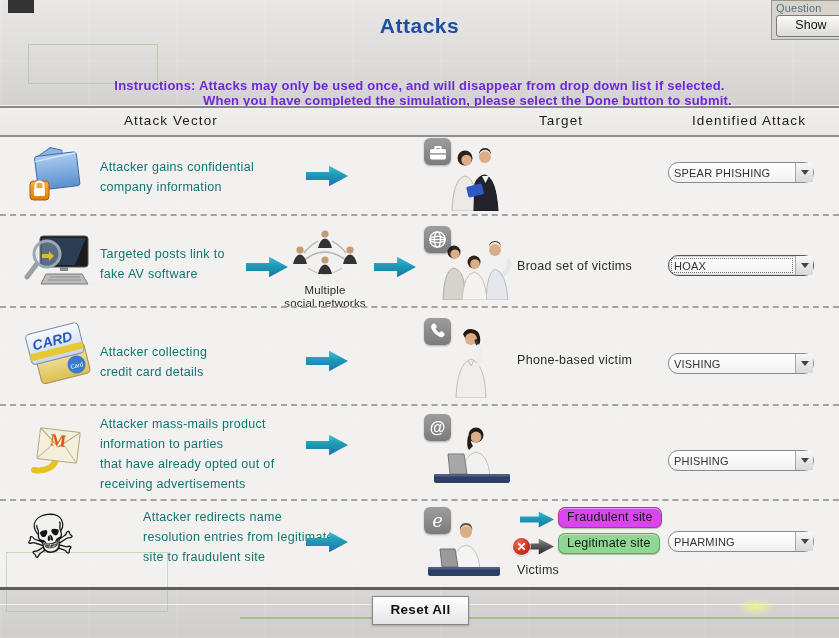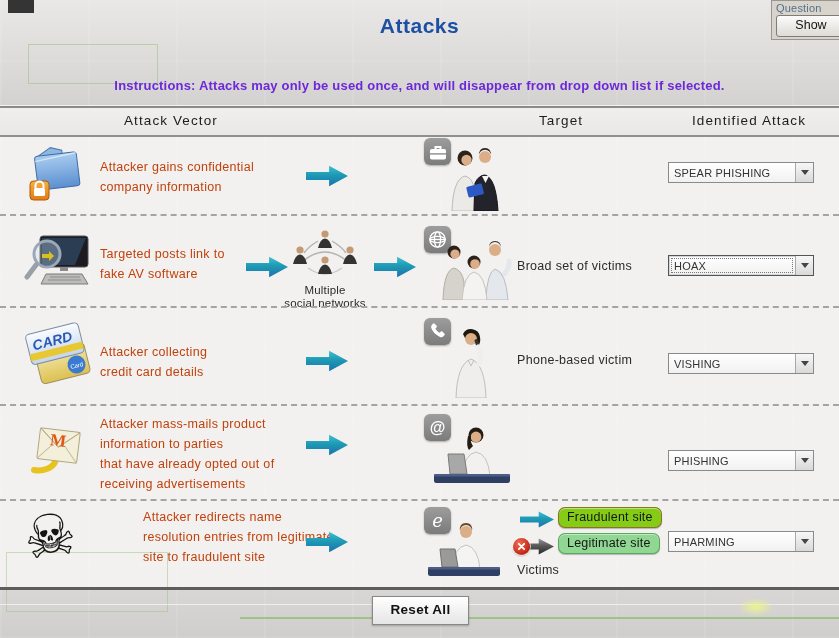--- a/index.html
+++ b/index.html
@@ -38,50 +38,50 @@
     border-bottom:2px solid #8f8f8f;background:linear-gradient(180deg,#f0efed,#e9e8e6);}
   .th{position:absolute;top:5px;font-size:13.5px;color:#1c1c1c;letter-spacing:1.1px;margin-left:24px;}
   .th-vector{left:100px;} .th-target{left:515px;} .th-attack{left:668px;}
 
   
   .dash{position:absolute;left:0;right:0;border-top:2px dashed #a4a4a4;}
   .solid-sep{position:absolute;left:0;right:0;top:587px;border-top:3px solid #5d5d5d;}
 
   
   .row{position:absolute;left:0;right:0;}
-  .desc{position:absolute;font-size:12.5px;color:#c2410c;line-height:20px;letter-spacing:.3px;white-space:pre-line;}
+  .desc{position:absolute;font-size:12.5px;color:#0f766e;line-height:20px;letter-spacing:.3px;white-space:pre-line;}
   .target-label{position:absolute;left:517px;font-size:12.5px;color:#2b2b2b;line-height:20px;letter-spacing:.3px;white-space:pre-line;}
   .arrow{position:absolute;width:42px;height:22px;
     background:linear-gradient(180deg,#3fc2d6 0%,#1e9ab4 45%,#1a6fae 100%);
     -webkit-clip-path:polygon(0 32%,55% 32%,55% 3%,100% 50%,55% 97%,55% 68%,0 68%);
     clip-path:polygon(0 32%,55% 32%,55% 3%,100% 50%,55% 97%,55% 68%,0 68%);}
   .arrow.small{width:34px;height:17px;}
   .arrow.dark{background:linear-gradient(180deg,#9a9a9a 0%,#5a5a5a 45%,#262626 100%);}
   .badge{position:absolute;width:27px;height:27px;border-radius:6px;display:flex;align-items:center;justify-content:center;
     background:linear-gradient(180deg,#9d9d9d,#7b7b7b);box-shadow:0 1px 2px rgba(0,0,0,.3);color:#fff;}
   .badge .at{font-size:16px;font-weight:bold;}
   .badge .eletter{font-family:"DejaVu Serif",serif;font-style:italic;font-size:18px;line-height:1;}
   .vec-icon{position:absolute;}
   .net-label{position:absolute;text-align:center;font-size:11.5px;color:#2b2b2b;line-height:13px;letter-spacing:.2px;white-space:pre-line;}
   .skull{font-size:58px;color:#141414;line-height:1;transform:rotate(-8deg);font-family:"DejaVu Sans",sans-serif;}
 
   
   .combo{position:absolute;left:668px;width:146px;height:21px;box-sizing:border-box;border:1px solid #8a8a8a;
-    border-radius:0;background:linear-gradient(180deg,#ffffff,#f1f1f1);display:flex;align-items:stretch;}
+    border-radius:10px;background:linear-gradient(180deg,#ffffff,#f1f1f1);display:flex;align-items:stretch;}
   .combo-txt{flex:1;font-size:11px;color:#333;padding:4px 0 0 5px;letter-spacing:.2px;overflow:hidden;white-space:nowrap;}
   .combo-btn{width:17px;border-left:1px solid #a8a8a8;background:linear-gradient(180deg,#f7f7f7,#d9d9d9);
     display:flex;align-items:center;justify-content:center;}
   .tri{width:0;height:0;border:4px solid transparent;border-top:5px solid #444;margin-top:4px;}
   .combo.focused{border:1px solid #555;box-shadow:inset 0 0 0 1px #cfd6dd;}
   .combo.focused .combo-txt{outline:1px dotted #777;outline-offset:-3px;}
 
   
   .site-badge{position:absolute;padding:2px 8px 3px;border-radius:7px;font-size:12.5px;color:#161616;letter-spacing:.2px;
     box-shadow:inset 0 1px 0 rgba(255,255,255,.45),0 1px 1px rgba(0,0,0,.25);}
-  .site-fraud{background:#84cc16;border:1px solid rgba(150,40,40,.55);}
+  .site-fraud{background:#d946ef;border:1px solid rgba(150,40,40,.55);}
   .site-legit{background:#90d793;border:1px solid rgba(40,120,40,.5);}
   .xcircle{position:absolute;width:17px;height:17px;border-radius:50%;
     background:radial-gradient(circle at 35% 30%,#f06a50,#c22817 70%);
     box-shadow:0 0 0 1px rgba(255,255,255,.7),0 1px 2px rgba(0,0,0,.4);
     display:flex;align-items:center;justify-content:center;}
   .victims{position:absolute;font-size:12.5px;color:#2b2b2b;letter-spacing:.3px;}
 
   
   .reset-btn{position:absolute;left:372px;top:596px;width:95px;height:27px;border:1px solid #888;border-radius:0;
     background:linear-gradient(180deg,#ffffff,#e5e5e5);font-size:13.5px;font-weight:bold;color:#111;
@@ -103,20 +103,21 @@
   <div class="green-line"></div>
   <div class="glow"></div>
 
   <div class="page-title">Attacks</div>
   <div class="question-panel">
     <div class="question-label">Question</div>
     <div class="show-btn">Show</div>
   </div>
   <div class="instructions">
     <div>Instructions: Attacks may only be used once, and will disappear from drop down list if selected.</div>
+    <div class="ins2">When you have completed the simulation, please select the Done button to submit.</div>
   </div>
 
   <div class="table-header">
     <div class="th th-vector">Attack Vector</div>
     <div class="th th-target">Target</div>
     <div class="th th-attack">Identified Attack</div>
   </div>
 
   <div class="row" style="top:135px;height:79px;">
     <div class="vec-icon" style="left:26px;top:2px;">

